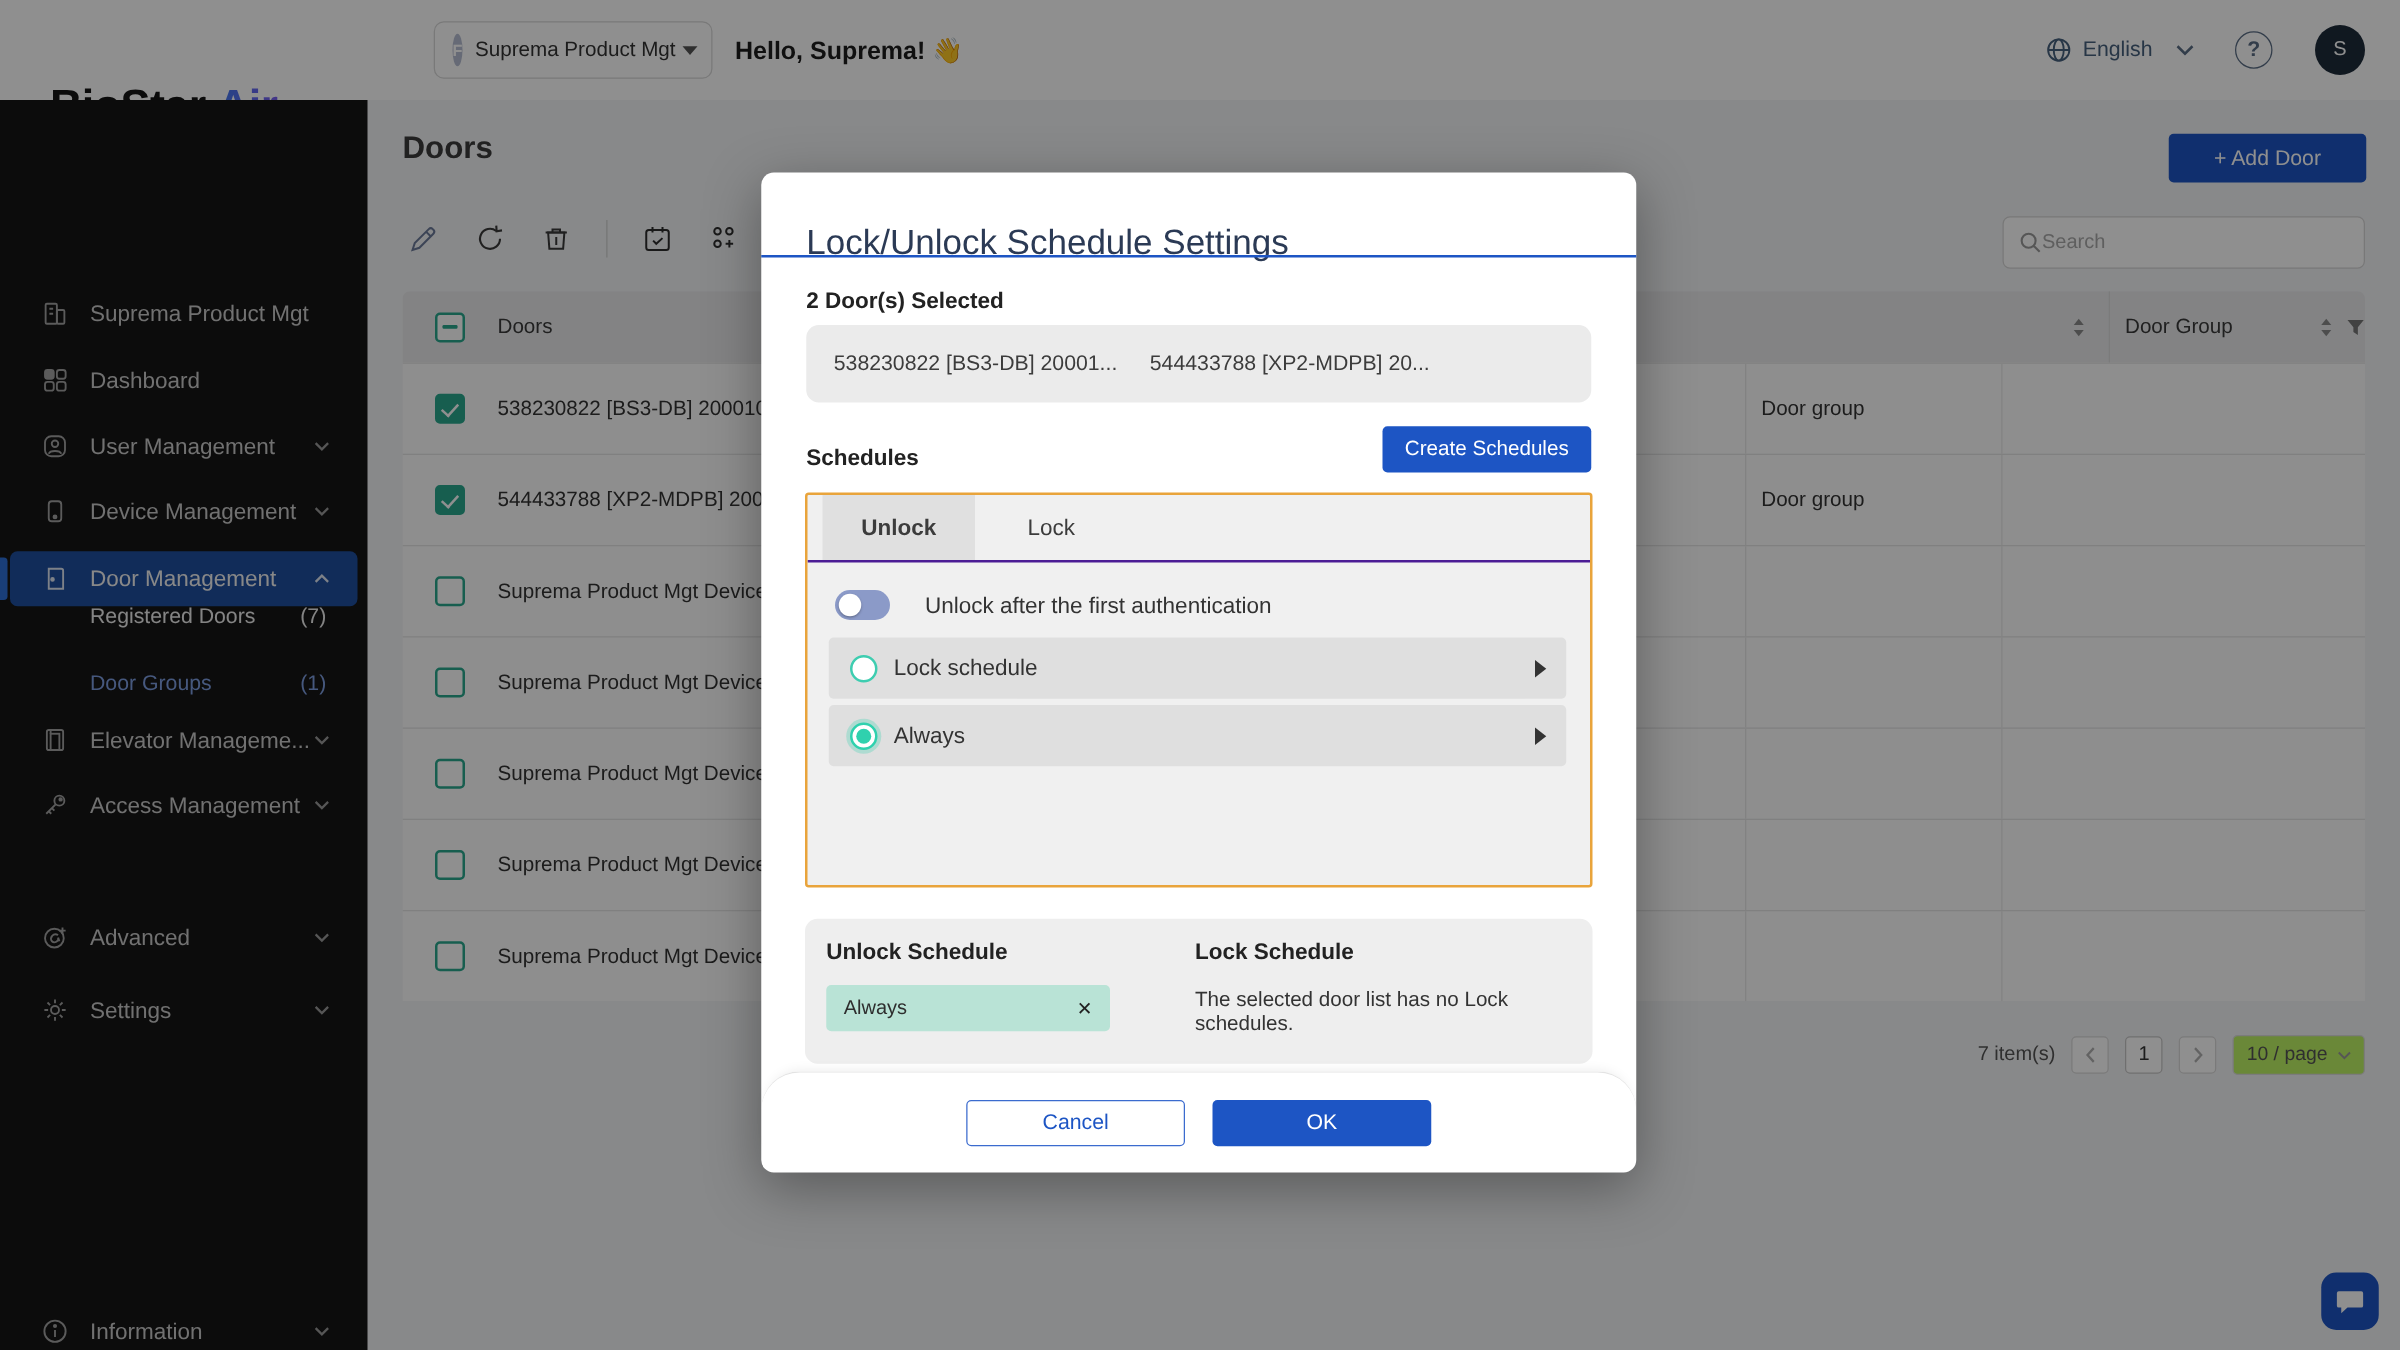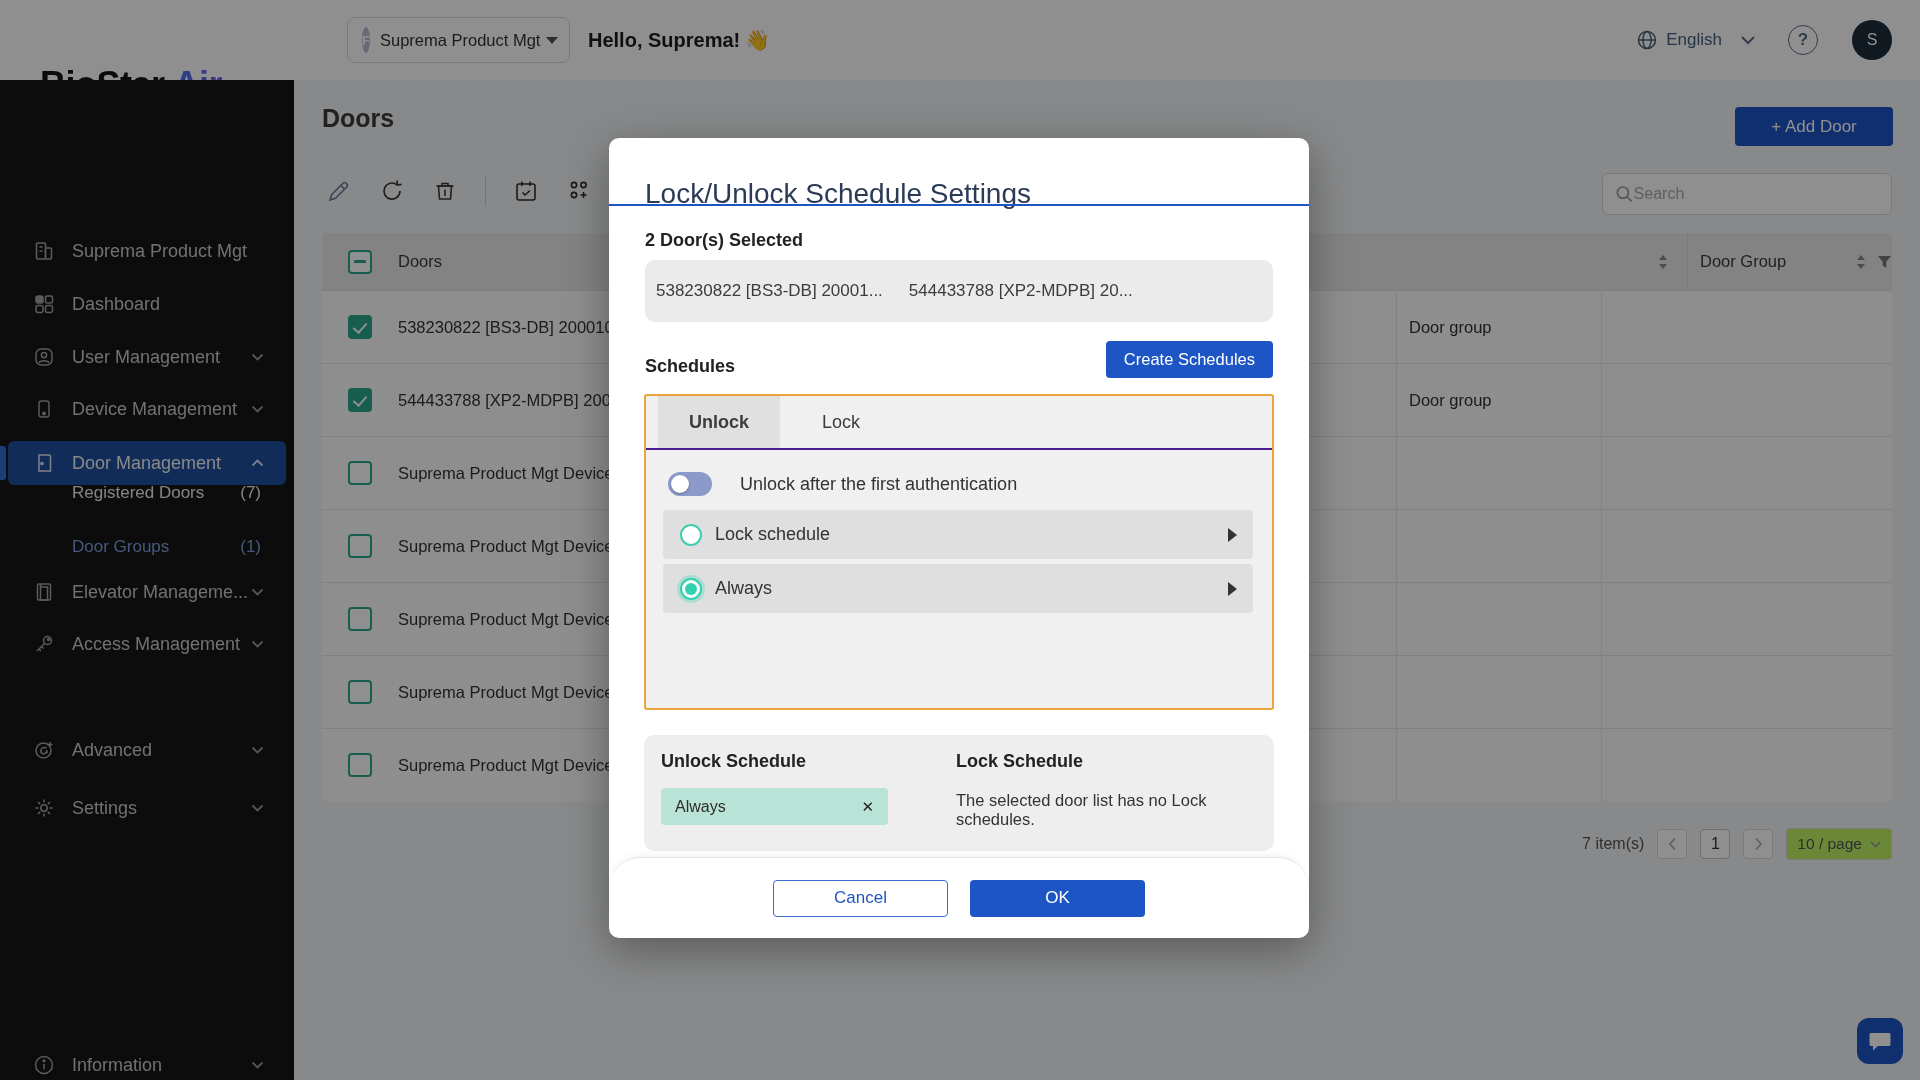--- a/index.html
+++ b/index.html
@@ -71,21 +71,21 @@
 
   .chat-fab { position:absolute; left:1857px; top:1018px; width:46px; height:46px; border-radius:12px; background:#1d55c4; display:flex; align-items:center; justify-content:center; z-index:1; cursor:pointer; }
 
   
   .overlay { position:absolute; inset:0; background:rgba(0,0,0,0.44); z-index:10; }
   .modal { position:absolute; left:609px; top:138px; width:700px; height:800px; background:#fff; border-radius:10px; box-shadow:0 12px 44px rgba(0,0,0,0.35); z-index:20; }
   .modal-title { position:absolute; left:36px; top:24px; font-size:28px; color:#2b3a55;margin-top:16px; }
   .modal-titleline { position:absolute; left:0; top:66px; width:700px; height:2px; background:#1d55c4; }
   .m-label { font-size:18px; font-weight:700; color:#222; }
   .sel-label { position:absolute; left:36px; top:92px; }
-  .sel-box { position:absolute; left:36px; top:122px; width:628px; height:62px; background:#ebebeb; border-radius:10px; display:flex; align-items:center; padding:0 11px; gap:26px; font-size:17px; color:#3c3c3c; white-space:nowrap; overflow:hidden; }
+  .sel-box { position:absolute; left:36px; top:122px; width:628px; height:62px; background:#ebebeb; border-radius:10px; display:flex; align-items:center; padding:0 22px; gap:26px; font-size:17px; color:#3c3c3c; white-space:nowrap; overflow:hidden; }
   .sched-label { position:absolute; left:36px; top:218px; }
   .create-btn { position:absolute; right:36px; top:203px; height:37px; padding:0 18px; background:#1d55c4; color:#fff; font-size:16.5px; border:none; border-radius:4px; cursor:pointer; font-family:"Liberation Sans",sans-serif; }
   .orange-panel { position:absolute; left:35px; top:256px; width:630px; height:316px; border:2px solid #e9a43b; border-radius:3px; background:#f0f0f0; overflow:hidden; }
   .tabbar { position:relative; height:54px; border-bottom:2px solid #4c1d95; display:flex;padding-left:12px; }
   .tab { width:122px; height:100%; display:flex; align-items:center; justify-content:center; font-size:18px; color:#3c3c3c; cursor:pointer; }
   .tab.active { background:#e0e0e0; font-weight:700; }
   .toggle-row { display:flex; align-items:center; margin:22px 0 14px 22px; gap:28px; }
   .switch { width:44px; height:24px; border-radius:12px; background:#8b9ac8; position:relative; cursor:pointer; flex:none; }
   .switch::after { content:""; position:absolute; left:3px; top:3px; width:18px; height:18px; border-radius:50%; background:#fff; box-shadow:0 1px 2px rgba(0,0,0,.3); }
   .toggle-label { font-size:18px; color:#333; }

